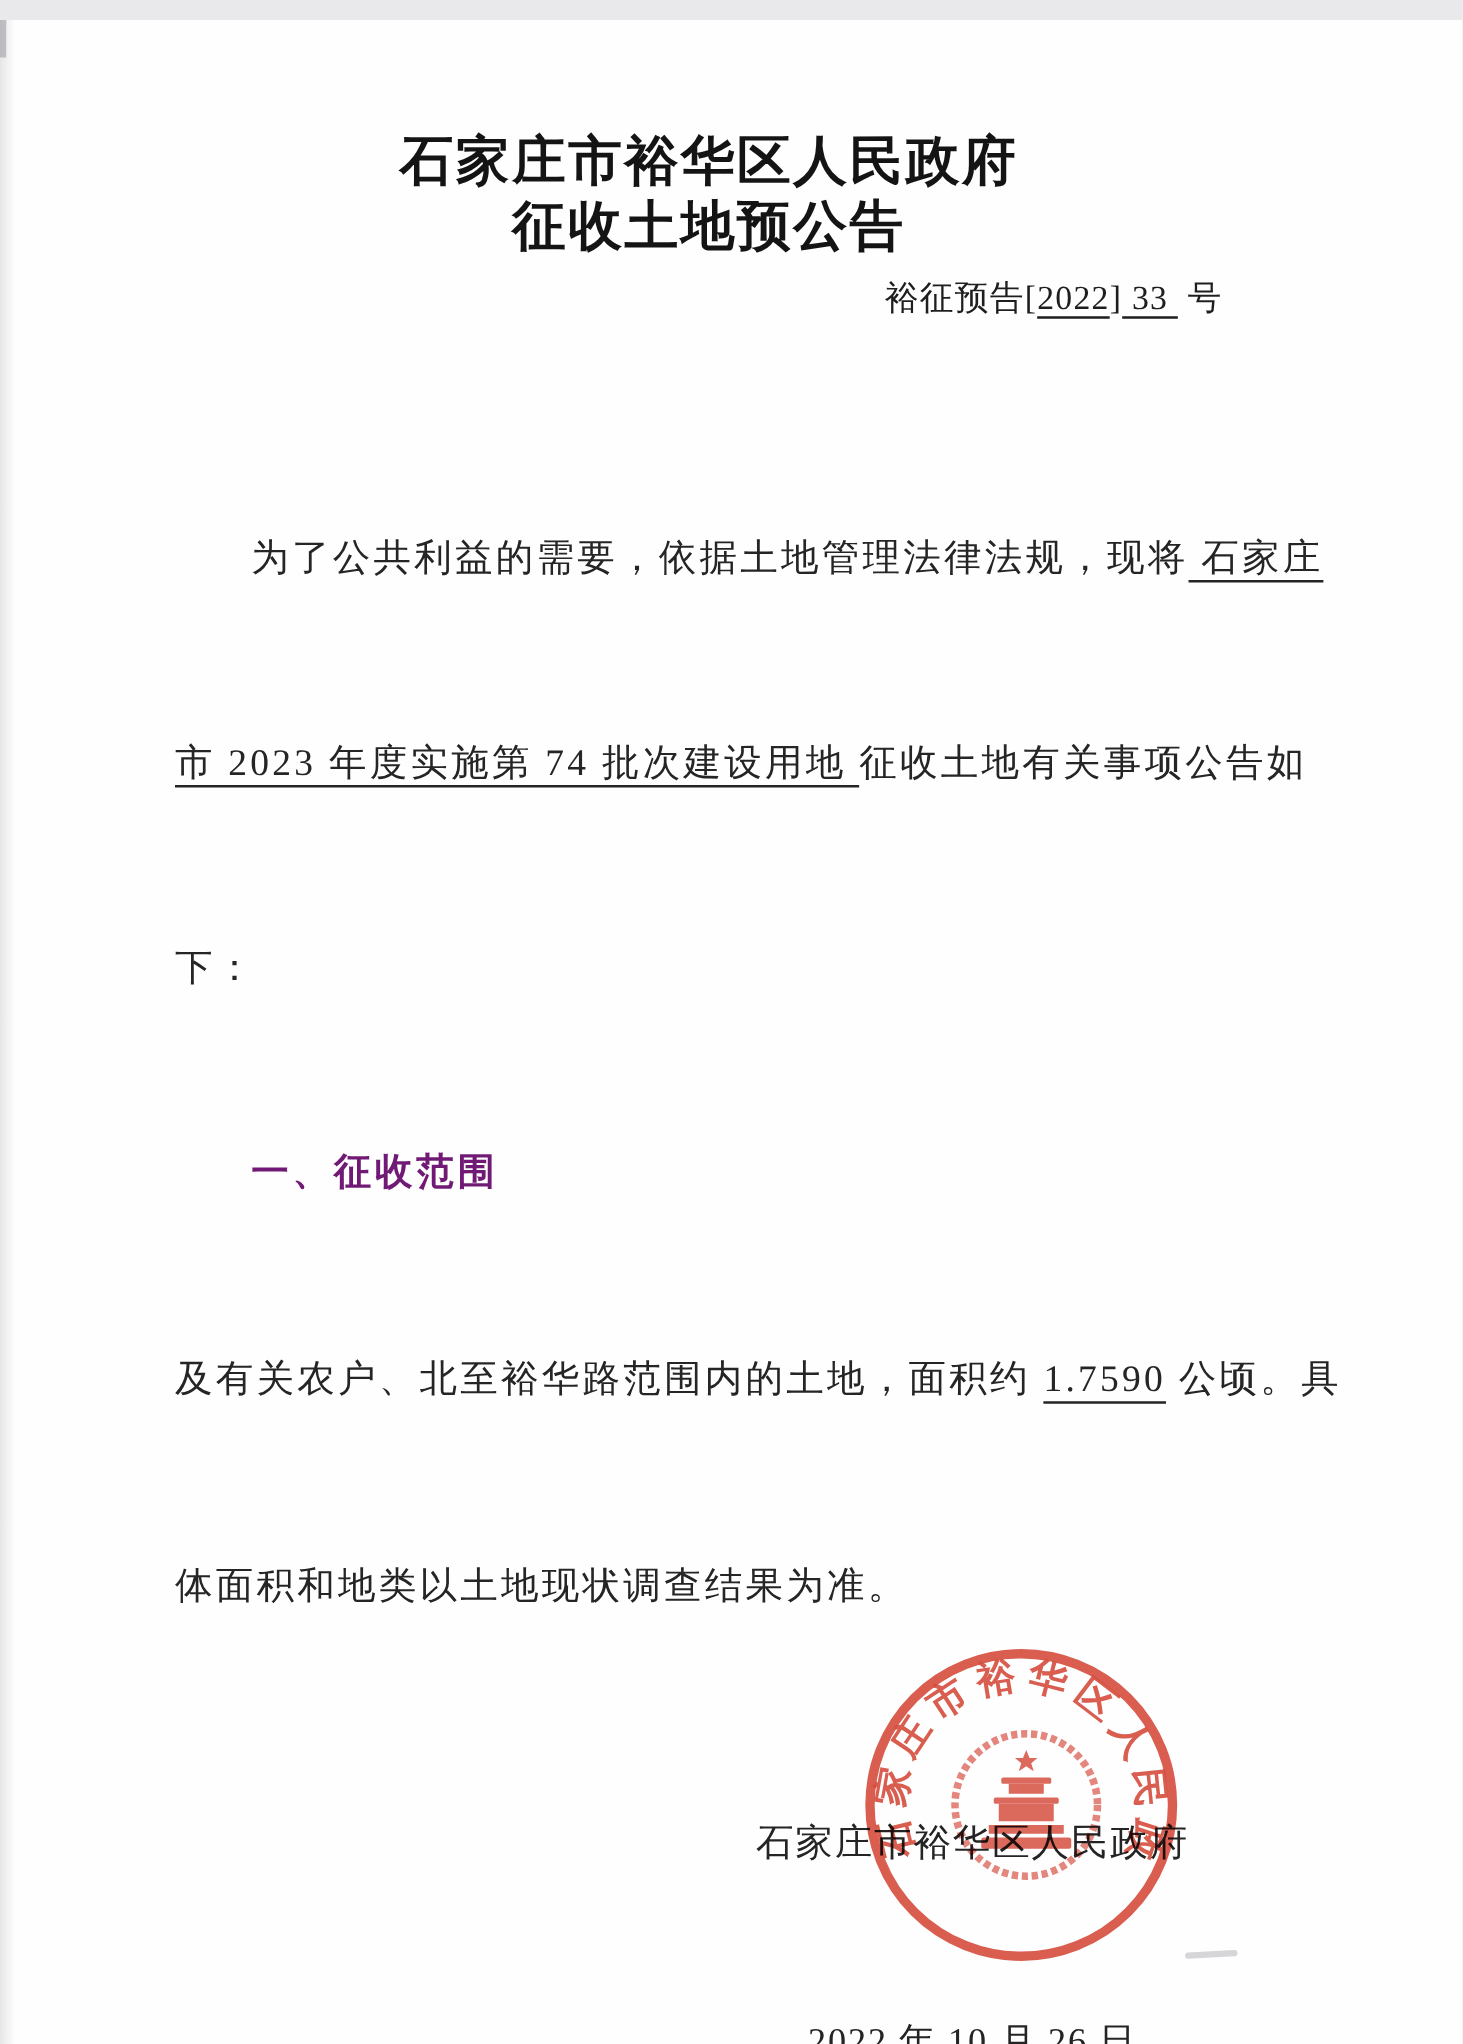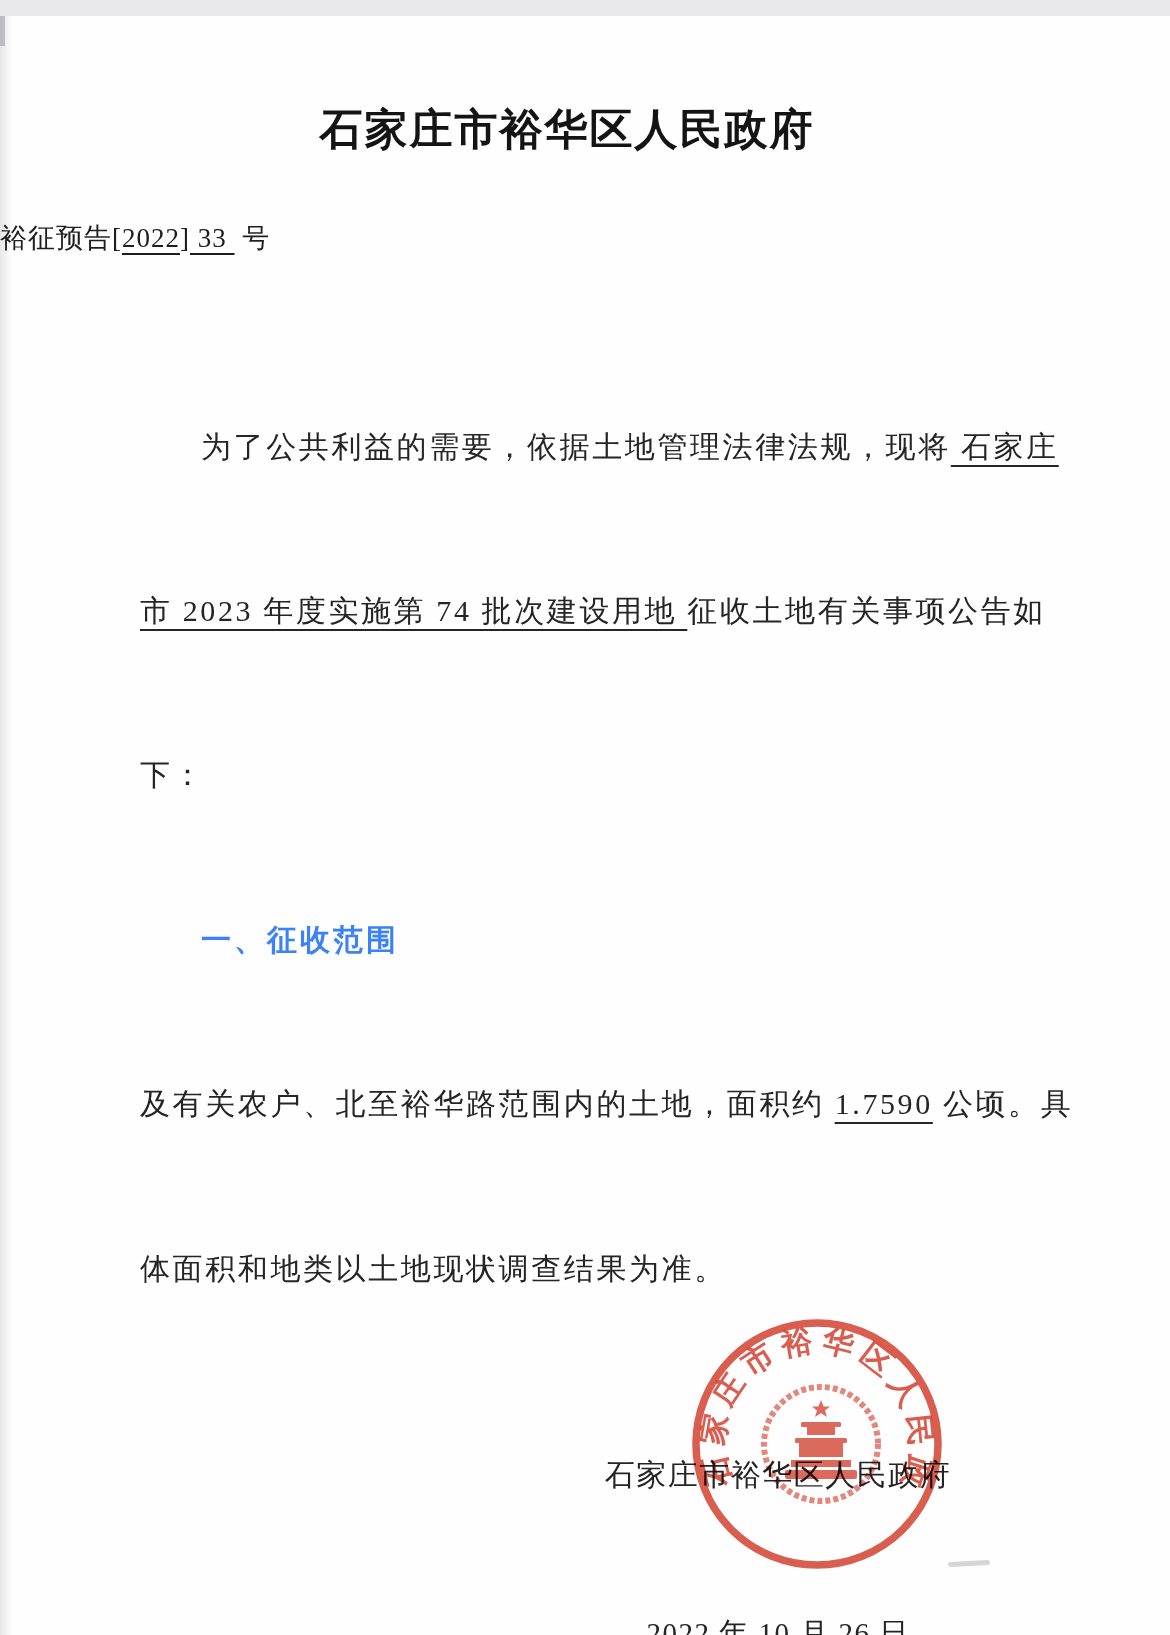--- a/index.html
+++ b/index.html
@@ -30,34 +30,34 @@
   .header{
     position:absolute;left:0;top:88px;width:1134px;
     text-align:center;color:#141414;
   }
   .title-line{
     font-size:43px;font-weight:bold;line-height:52px;
     letter-spacing:2px;white-space:pre;
   }
   .doc-no{
     position:absolute;left:0;top:202px;width:978px;
-    text-align:left;font-size:27px;line-height:40px;
+    text-align:right;font-size:27px;line-height:40px;
     letter-spacing:1px;white-space:pre;color:#1e1e1e;
   }
   
   .body-text{
     position:absolute;left:140px;top:294px;width:940px;
     font-size:30px;line-height:54.8px;letter-spacing:2.6px;
     white-space:pre;color:#252525;
   }
   .line{height:54.8px;white-space:pre;}
   .ind{padding-left:61px;}
   .bh{
-    font-family:Liberation Sans, sans-serif;
-    font-weight:bold;letter-spacing:3px;color:#3b82f6;
+    font-family:Liberation Mono, monospace;
+    font-weight:bold;letter-spacing:3px;color:#701a75;
   }
   .u{
     text-decoration:underline;
     text-decoration-thickness:2px;
     text-underline-offset:8px;
   }
   .doc-no .u{text-underline-offset:6px;}
   
   .signature{
     position:absolute;left:558px;top:1326px;width:440px;
@@ -76,20 +76,21 @@
 <body>
 
 <div class="page">
 
   <div class="scan-edge"></div>
   <div class="corner-mark"></div>
   <div class="smudge"></div>
 
   <div class="header">
     <div class="title-line">石家庄市裕华区人民政府</div>
+    <div class="title-line">征收土地预公告</div>
   </div>
 
   <div class="doc-no"><span>裕征预告[</span><span class="u">2022</span><span>]</span><span class="u"> 33 </span><span> 号</span></div>
 
   <div class="body-text">
     <div class="line ind"><span>为了公共利益的需要，依据土地管理法律法规，现将</span><span class="u"> 石家庄</span></div>
     <div class="line"><span class="u">市 2023 年度实施第 74 批次建设用地 </span><span>征收土地有关事项公告如</span></div>
     <div class="line"><span>下：</span></div>
     <div class="line ind bh"><span>一、征收范围</span></div>
     <div class="line"><span>及有关农户、北至裕华路范围内的土地，面积约 </span><span class="u">1.7590</span><span> 公顷。具</span></div>

